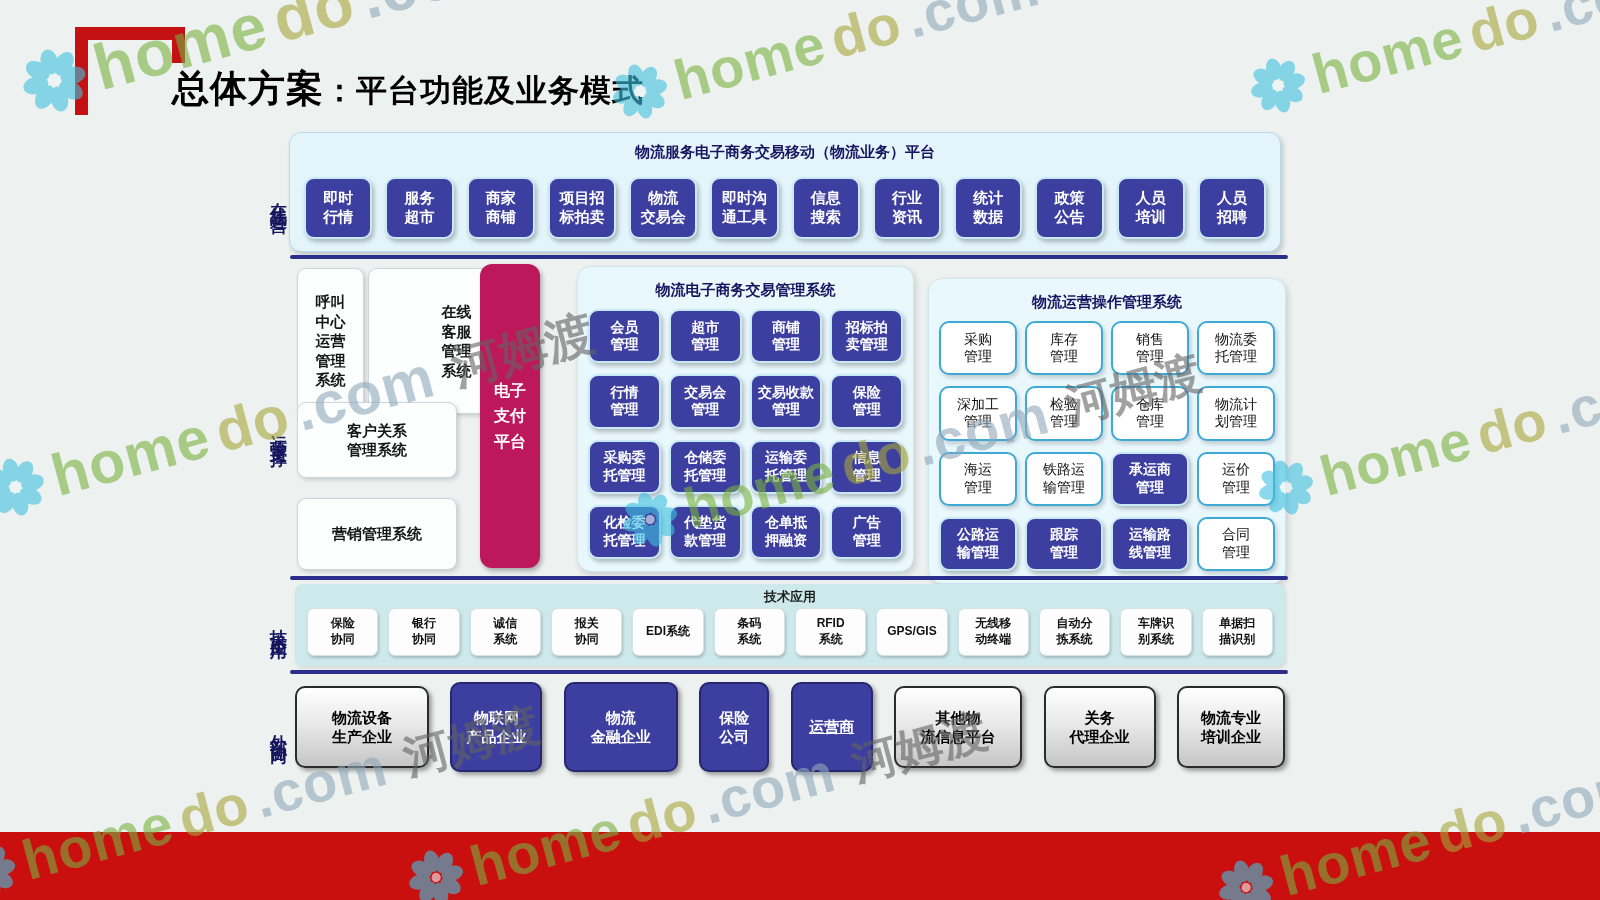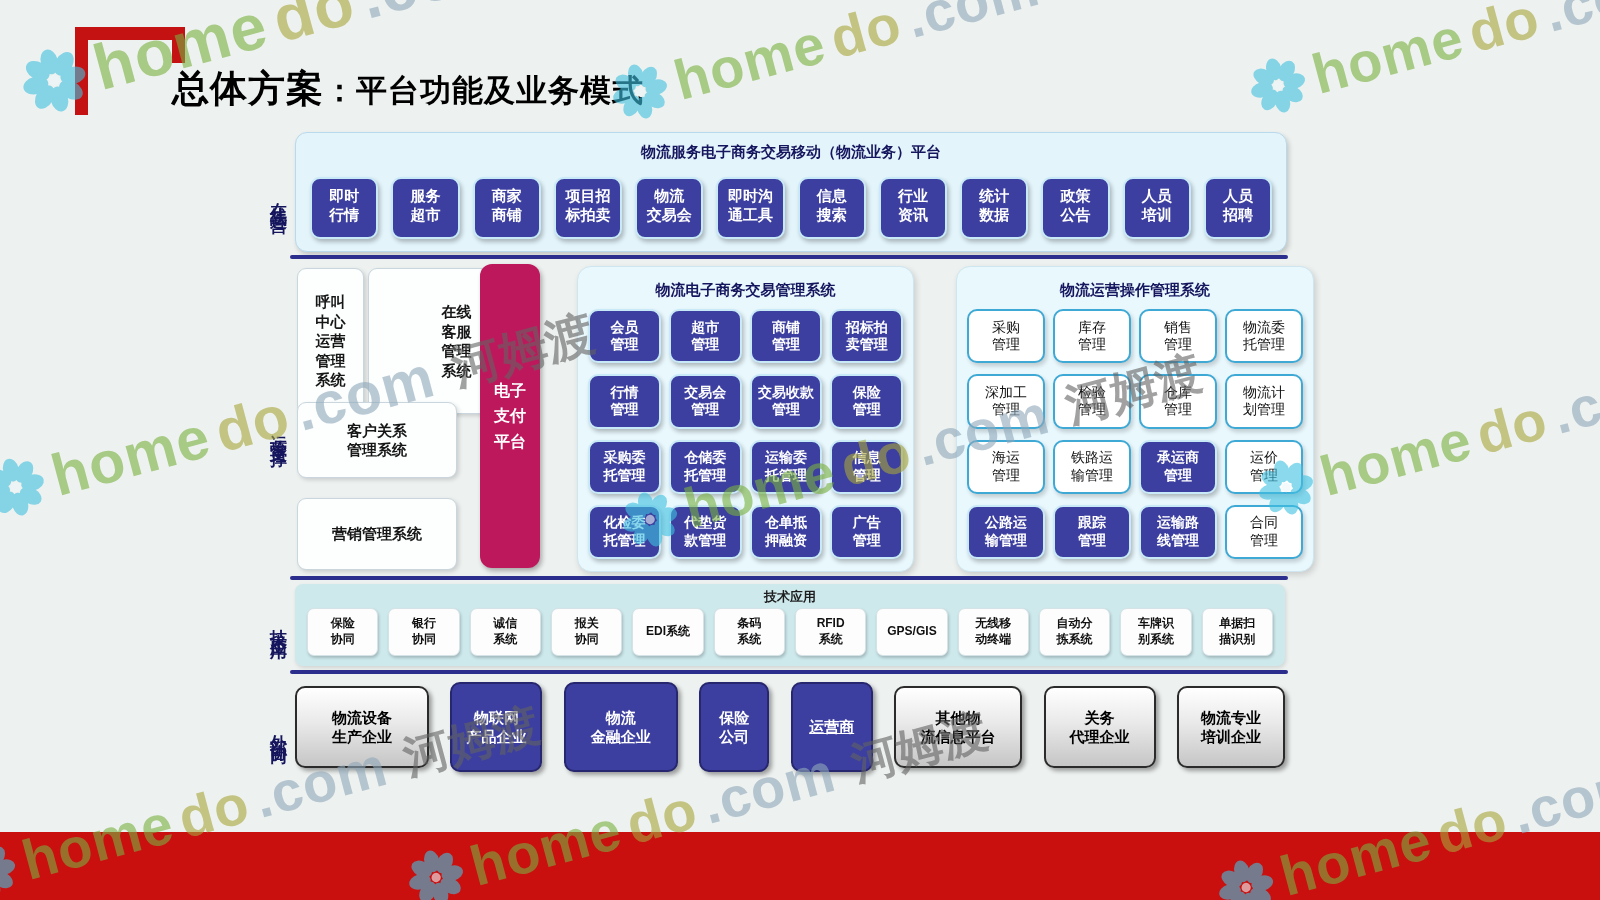--- a/index.html
+++ b/index.html
@@ -18,21 +18,21 @@
   .panel{position:absolute;background:#e3f4fb;border:1px solid #b9d9ec;border-radius:12px;
          box-shadow:2px 3px 5px rgba(0,0,0,.18);}
   .panel-title{position:absolute;left:0;right:0;text-align:center;font-size:15px;font-weight:bold;color:#16165f;}
   .btn-dark{background:#3c3f9f;border:2px solid #c8e9f8;border-radius:10px;color:#fff;
             font-size:15px;font-weight:bold;display:flex;align-items:center;justify-content:center;
             text-align:center;white-space:pre-line;line-height:1.25;box-shadow:2px 3px 4px rgba(0,0,0,.25);}
   .btn-light{background:#ffffff;border:2px solid #3fa9d6;border-radius:10px;color:#111;
             font-size:14px;font-weight:normal;display:flex;align-items:center;justify-content:center;
             text-align:center;white-space:pre-line;line-height:1.25;box-shadow:2px 3px 4px rgba(0,0,0,.18);}
   #online-buttons{position:absolute;left:14px;right:14px;top:44px;bottom:12px;display:flex;gap:13px;}
-  #online-buttons .fx{flex:1;font-family:Liberation Mono, monospace;}
+  #online-buttons .fx{flex:1;}
   
   .white-box{position:absolute;background:#fdffff;border:1px solid #c9d6dd;border-radius:9px;
              box-shadow:2px 2px 4px rgba(0,0,0,.15);display:flex;align-items:center;justify-content:center;
              text-align:center;font-size:15px;font-weight:bold;color:#161616;white-space:pre-line;line-height:1.3;}
   #payment-box{position:absolute;left:218px;top:134px;width:60px;height:304px;background:#be185d;
                border-radius:12px;color:#fff;font-size:16px;font-weight:bold;display:flex;align-items:center;
                justify-content:center;text-align:center;white-space:pre-line;line-height:1.6;
                box-shadow:2px 3px 5px rgba(0,0,0,.3);}
   .sub-panel{position:absolute;top:136px;height:304px;background:#e9f8fd;border:1px solid #cfe6f0;
              border-radius:14px;box-shadow:2px 3px 6px rgba(0,0,0,.15);}
@@ -90,21 +90,21 @@
     <span class="t-main">总体方案</span><span class="t-sub">：平台功能及业务模式</span>
   </div>
 
   <div id="diagram">
 
     <div class="vlabel" style="top:20px;height:96px;">在线运营</div>
     <div class="vlabel" style="top:248px;height:106px;">运营支撑</div>
     <div class="vlabel" style="top:455px;height:80px;">技术应用</div>
     <div class="vlabel" style="top:556px;height:88px;">外部协同</div>
 
-    <div class="panel" style="left:33px;top:2px;width:990px;height:118px;">
+    <div class="panel" style="left:27px;top:2px;width:990px;height:118px;">
       <div class="panel-title" style="top:10px;">物流服务电子商务交易移动（物流业务）平台</div>
       <div id="online-buttons">
           <div class="btn-dark fx">即时
 行情</div>
           <div class="btn-dark fx">服务
 超市</div>
           <div class="btn-dark fx">商家
 商铺</div>
           <div class="btn-dark fx">项目招
 标拍卖</div>
@@ -177,21 +177,21 @@
 托管理</div>
           <div class="btn-dark cell">代垫货
 款管理</div>
           <div class="btn-dark cell">仓单抵
 押融资</div>
           <div class="btn-dark cell">广告
 管理</div>
         </div>
     </div>
 
-    <div class="sub-panel" style="left:694px;width:356px;">
+    <div class="sub-panel" style="left:666px;width:356px;margin-top:12px;">
       <div class="panel-title" style="top:14px;">物流运营操作管理系统</div>
       <div class="grid4" id="ops-grid">
           <div class="cell btn-light">采购
 管理</div>
           <div class="cell btn-light">库存
 管理</div>
           <div class="cell btn-light">销售
 管理</div>
           <div class="cell btn-light">物流委
 托管理</div>

